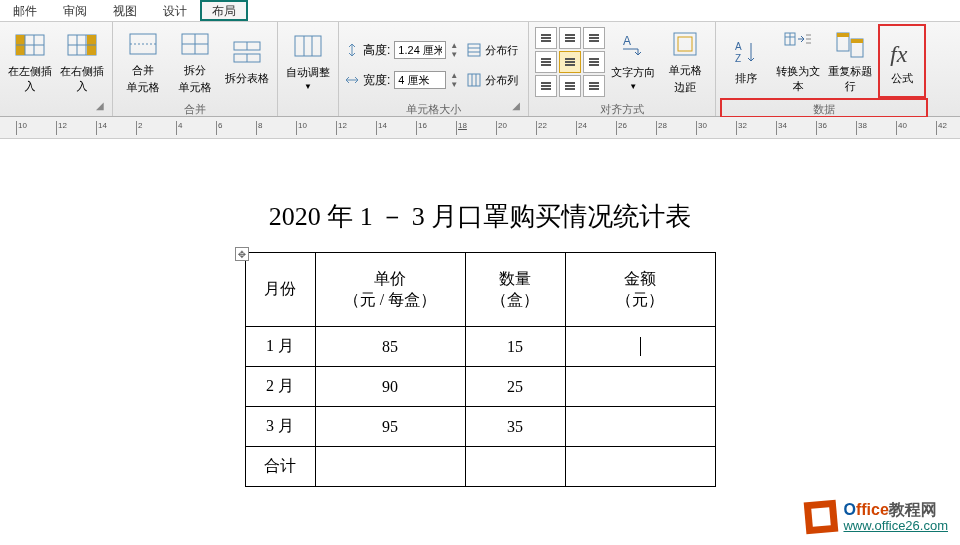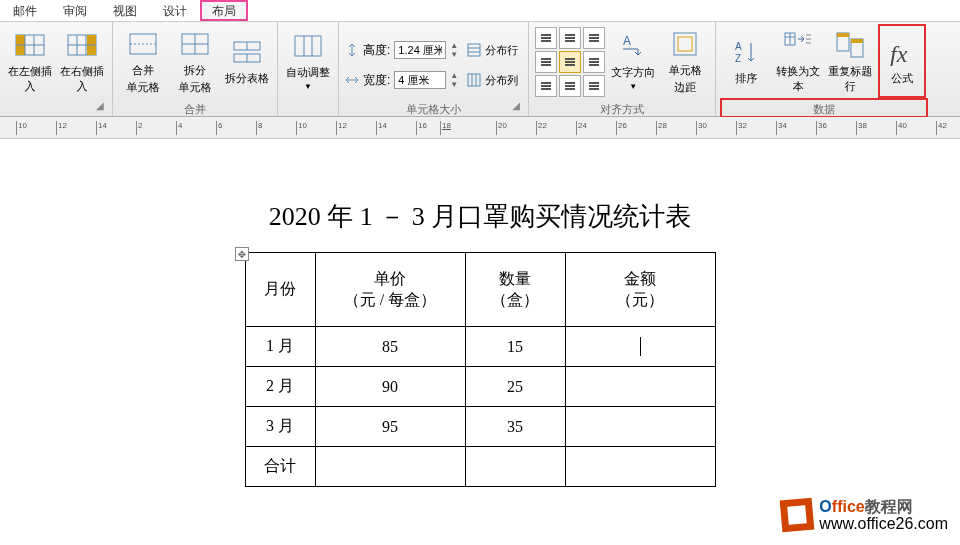--- a/index.html
+++ b/index.html
@@ -2,21 +2,21 @@
 <html><head>
   <meta charset="utf-8">
   <style>
     * { margin: 0; padding: 0; box-sizing: border-box; }
     body { font-family: "Microsoft YaHei", SimSun, sans-serif; font-size: 12px; background: #fff; overflow: hidden; width: 960px; height: 545px; position: relative; }
     
     
     .tab-bar { display: flex; background: #fff; height: 22px; border-bottom: 1px solid #ccc; }
     .tab { padding: 3px 12px; cursor: pointer; border-left: 1px solid transparent; border-right: 1px solid transparent; color: #333; }
     .tab.active { background: #f5f5f5; border-left: 1px solid #ccc; border-right: 1px solid #ccc; border-top: 1px solid #ccc; }
-    .tab.highlighted { border: 2px solid #ec4899; padding: 1px 10px; }
+    .tab.highlighted { border: 2px solid #0f766e; padding: 1px 10px; }
     
     
     .ribbon { display: flex; height: 95px; background: linear-gradient(#f7f7f7, #e8e8e8); border-bottom: 1px solid #b0b0b0; }
     .ribbon-group { display: flex; flex-direction: column; border-right: 1px solid #c8c8c8; padding: 2px 6px 0; position: relative; }
     .ribbon-group-content { display: flex; align-items: flex-start; flex: 1; gap: 4px; }
     .ribbon-group-label { text-align: center; font-size: 11px; color: #666; padding: 2px 0; height: 16px; position: relative; }
     .ribbon-group-label.highlighted::after { content: ''; position: absolute; inset: -2px; border: 2px solid #e03030; }
     .dialog-arrow { position: absolute; right: 2px; bottom: 2px; width: 14px; height: 14px; font-size: 10px; color: #888; }
     
     .big-btn { display: flex; flex-direction: column; align-items: center; justify-content: center; width: 48px; height: 74px; cursor: pointer; text-align: center; line-height: 1.3; font-size: 11px; gap: 3px; }
@@ -57,21 +57,21 @@
     
     .table-anchor { position: absolute; left: 115px; top: 98px; width: 14px; height: 14px; border: 1px solid #888; background: #fff; font-size: 10px; display: flex; align-items: center; justify-content: center; color: #666; }
     
     .watermark { position: absolute; right: 12px; bottom: 12px; display: flex; align-items: center; gap: 6px; }
     .wm-logo { width: 32px; height: 32px; background: #d14400; display: flex; align-items: center; justify-content: center; transform: rotate(-5deg); }
     .wm-logo::before { content:''; width: 18px; height: 18px; background: #fff; }
     .wm-text { font-size: 14px; line-height: 1.1; }
     .wm-brand { color: #d14400; font-weight: bold; font-size: 16px; }
     .wm-brand .o { color: #0a57a0; }
     .wm-brand .s { color: #555; }
-    .wm-url { color: #000000; font-size: 16px; }
+    .wm-url { color: #0f766e; font-size: 13px; text-decoration: underline; }
     
     
     svg { display: block; }
   </style>
 </head>
 <body>
 
 <div class="tab-bar">
   <div class="tab">邮件</div>
   <div class="tab">审阅</div>
@@ -329,21 +329,21 @@
     <div class="ruler-mark" style="left: 56px;">12</div>
     <div class="ruler-mark" style="left: 96px;">14</div>
     <div class="ruler-mark" style="left: 136px;">2</div>
     <div class="ruler-mark" style="left: 176px;">4</div>
     <div class="ruler-mark" style="left: 216px;">6</div>
     <div class="ruler-mark" style="left: 256px;">8</div>
     <div class="ruler-mark" style="left: 296px;">10</div>
     <div class="ruler-mark" style="left: 336px;">12</div>
     <div class="ruler-mark" style="left: 376px;">14</div>
     <div class="ruler-mark" style="left: 416px;">16</div>
-    <div class="ruler-mark" style="left: 440px; text-decoration: underline;">18</div>
+    <div class="ruler-mark" style="left: 456px; text-decoration: underline;">18</div>
     <div class="ruler-mark" style="left: 496px;">20</div>
     <div class="ruler-mark" style="left: 536px;">22</div>
     <div class="ruler-mark" style="left: 576px; text-align: right;">24</div>
     <div class="ruler-mark" style="left: 616px;">26</div>
     <div class="ruler-mark" style="left: 656px; text-align: center;">28</div>
     <div class="ruler-mark" style="left: 696px;">30</div>
     <div class="ruler-mark" style="left: 736px;">32</div>
     <div class="ruler-mark" style="left: 776px;">34</div>
     <div class="ruler-mark" style="left: 816px;">36</div>
     <div class="ruler-mark" style="left: 856px;">38</div>

